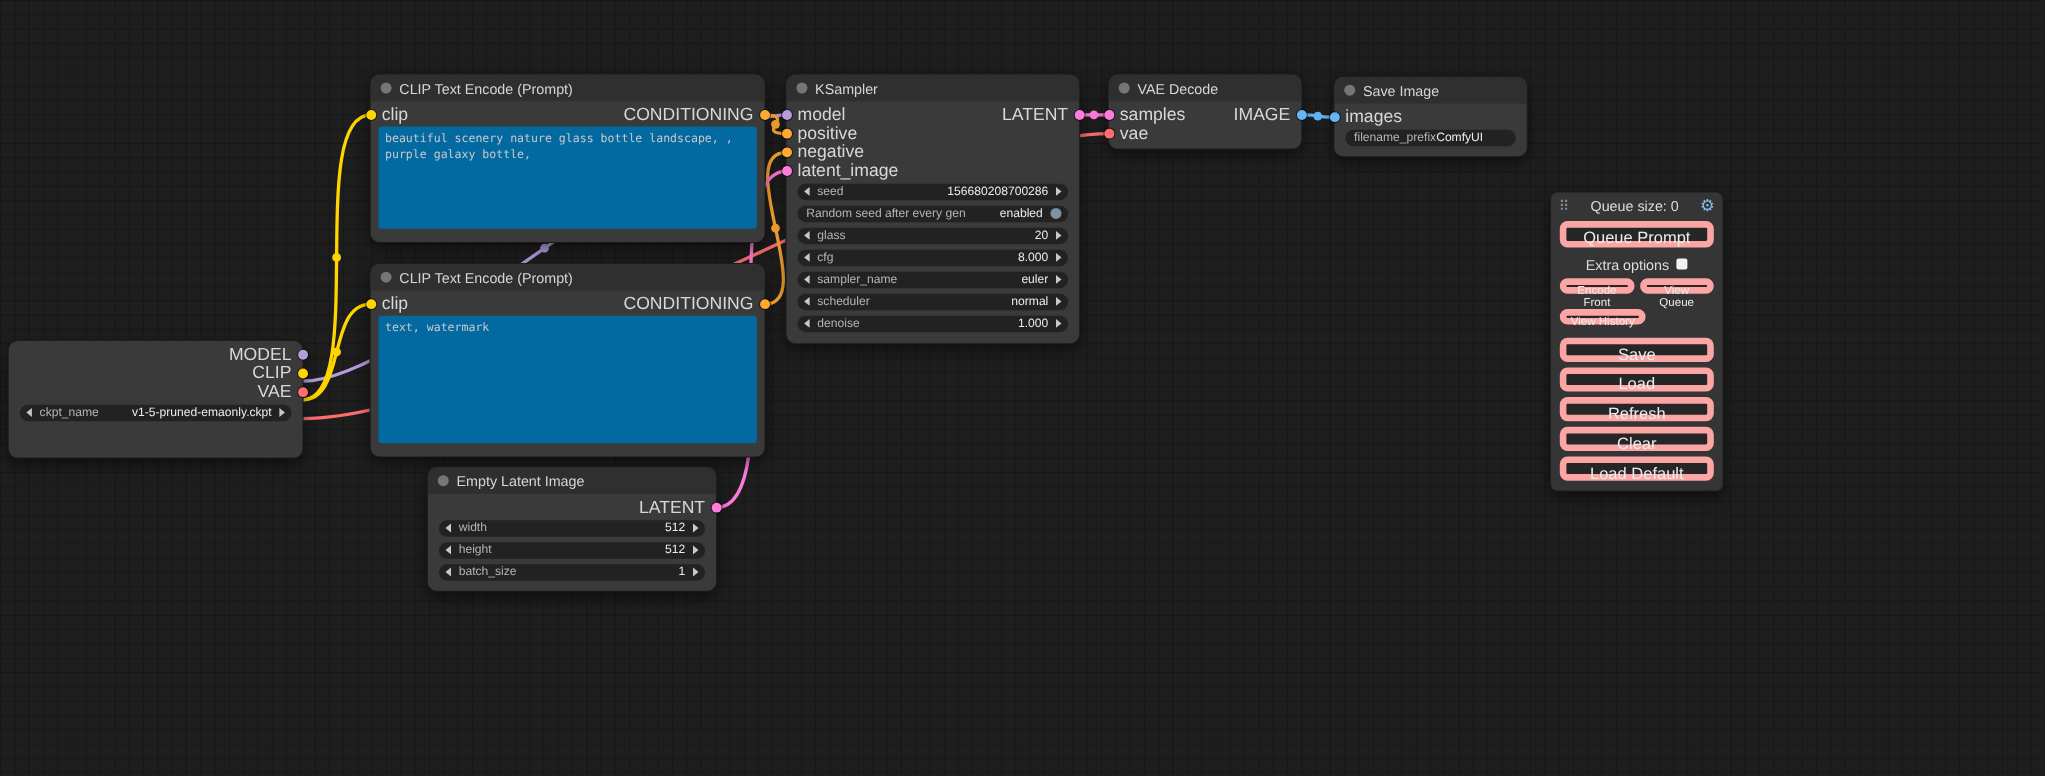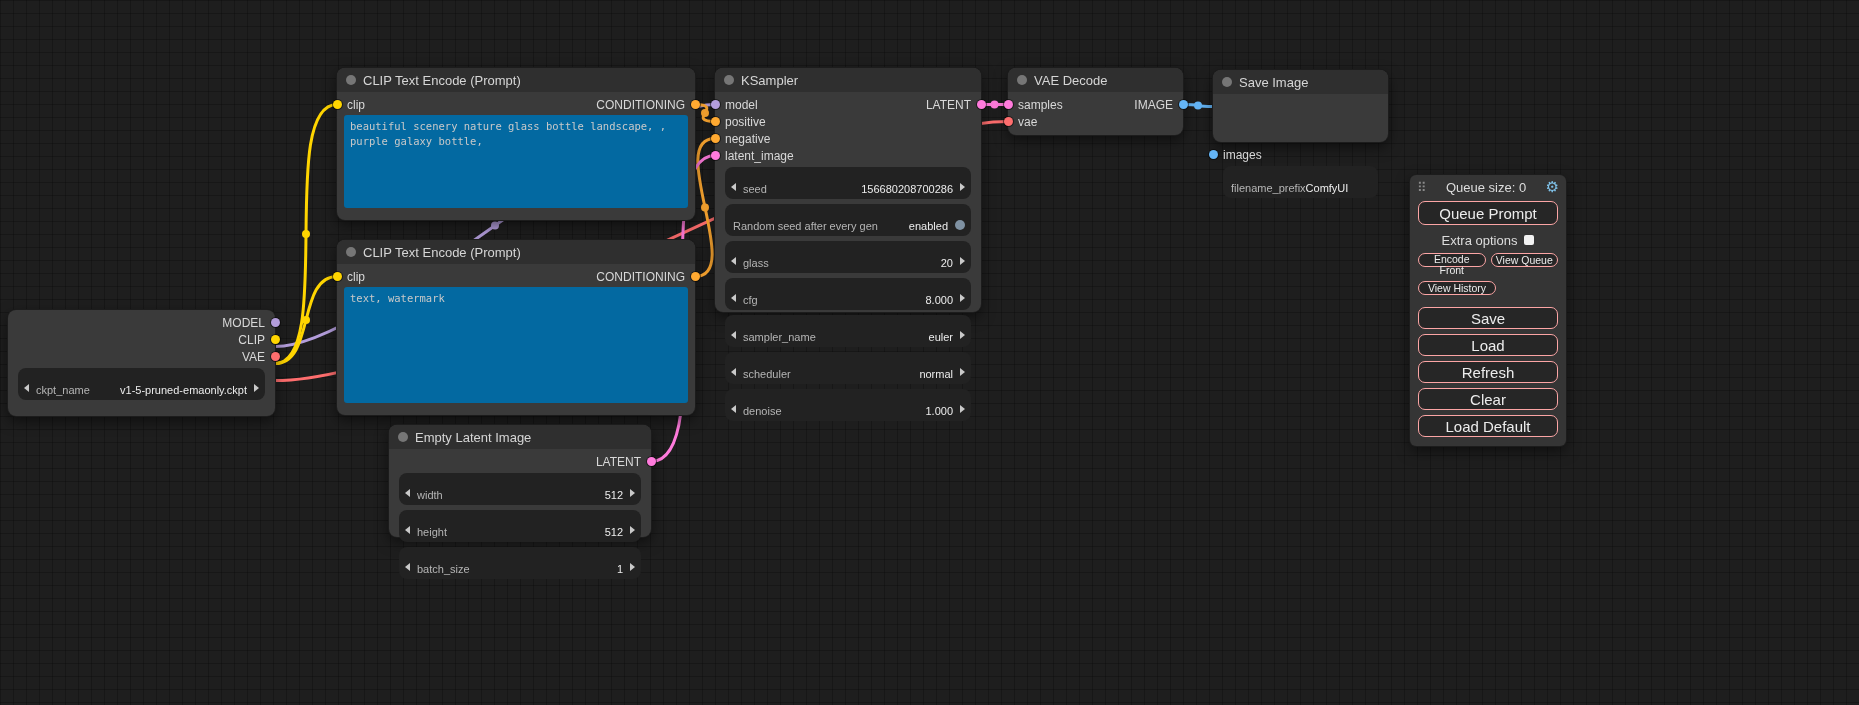--- a/index.html
+++ b/index.html
@@ -31,34 +31,34 @@
     background:#2f2f2f; border-radius:8px 8px 0 0;
     display:flex; align-items:center; gap:7px; padding:3px 9px;
     font-size:13px; color:#d6d6d6; cursor:default;
   }
   .collapse-dot { width:10px; height:10px; border-radius:50%; background:#767676; flex:0 0 auto; }
   .node-body { flex:1; display:flex; flex-direction:column; padding:4px 0 5px; }
 
   .slot-row {
     position:relative; height:17px; flex:0 0 17px;
     display:flex; align-items:center; padding:0 10px;
-    font-size:12px; color:#d8d8d8;
+    font-size:16px; color:#d8d8d8;
   }
   .sp { flex:1; }
   .dot {
     position:absolute; top:4px; width:9px; height:9px; border-radius:50%;
     box-shadow:0 0 0 1px rgba(0,0,0,.5); cursor:crosshair;
   }
   .dot.in  { left:-4.5px; }
   .dot.out { right:-4.5px; }
 
   .widget {
-    display:flex; align-items:flex-start;
+    display:flex; align-items:center;
     height:15px; flex:0 0 15px; margin:2.5px 10px;
-    background:#222; border-radius:8px; padding:16px 6px;
+    background:#222; border-radius:8px; padding:0 6px;
     font-size:11px; cursor:pointer;
   }
   .wlabel { color:#b5b5b5; margin-left:7px; white-space:nowrap; }
   .wvalue { margin-left:auto; color:#ececec; margin-right:7px; white-space:nowrap; }
   .arr { width:0; height:0; flex:0 0 auto; }
   .arrL { border-top:4px solid transparent; border-bottom:4px solid transparent; border-right:5px solid #c9c9c9; }
   .arrR { border-top:4px solid transparent; border-bottom:4px solid transparent; border-left:5px solid #c9c9c9; }
   .widget.noarrows .wlabel { margin-left:2px; }
   .widget.text .wvalue { margin-right:28px; }
   .toggle-dot { width:10px; height:10px; border-radius:50%; flex:0 0 auto; }
@@ -71,34 +71,34 @@
     white-space:pre-wrap; cursor:text;
   }
 
   
   #node-load-checkpoint   { left:8px;    top:310px; width:267px; height:106px; }
   #node-clip-positive     { left:337px;  top:68px;  width:358px; height:152px; }
   #node-clip-negative     { left:337px;  top:240px; width:358px; height:175px; }
   #node-empty-latent      { left:389px;  top:425px; width:262px; height:112px; }
   #node-ksampler          { left:715px;  top:68px;  width:266px; height:244px; }
   #node-vae-decode        { left:1008px; top:68px;  width:175px; height:67px;  }
-  #node-save-image        { left:1213px; top:70px;  width:175px; height:72px;gap:48px;  }
+  #node-save-image        { left:1213px; top:70px;  width:175px; height:72px;  }
 
   
   #menu {
     position:absolute; left:1410px; top:175px; width:156px; z-index:3;
     background:#353535; border-radius:6px; padding-bottom:9px;
     box-shadow:0 0 0 1px #1c1c1c, 0 5px 14px rgba(0,0,0,.55);
   }
   .menu-header { display:flex; align-items:center; height:24px; padding:0 7px; gap:4px; }
   .drag-handle { color:#8a8a8a; font-size:13px; cursor:grab; }
   .queue-size { flex:1; text-align:center; color:#ddd; font-size:13px; }
   .gear { font-size:15px; cursor:pointer; }
   .btn {
-    display:block; background:#262626; border:1px solid #fca5a5;
+    display:block; background:#262626; border:6px solid #fca5a5;
     color:#ececec; border-radius:7px; cursor:pointer;
     font-family:"Liberation Sans", sans-serif;
   }
   .btn.big { width:140px; height:22px; margin:5px auto 0; font-size:15px; line-height:19px; }
   .btn.qp  { height:24px; margin-top:2px; }
   .btn.group-first { margin-top:12px; }
   .extra-row { display:flex; align-items:center; justify-content:center; gap:7px; color:#ddd; font-size:13px; height:16px; margin-top:7px; }
   .checkbox { width:10px; height:10px; background:#f2f2f2; border-radius:2px; cursor:pointer; }
   .small-row { display:flex; gap:5px; margin:5px 8px 0; }
   .small-row .btn { flex:1; font-size:10.5px; height:14px; line-height:11px; border-radius:8px; padding:0 3px; }

